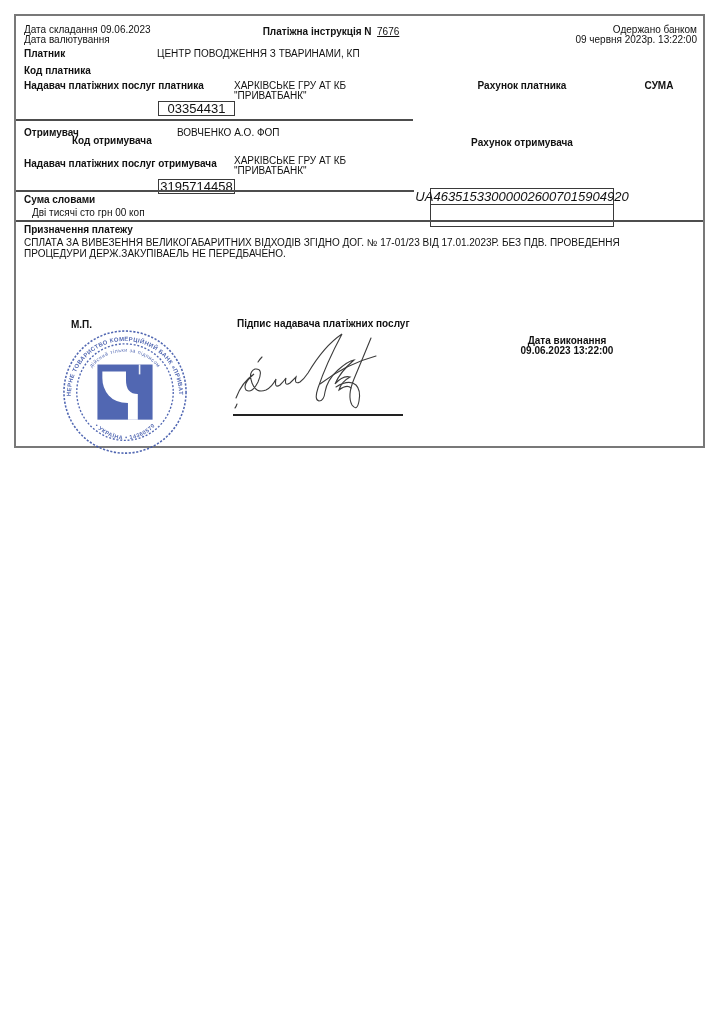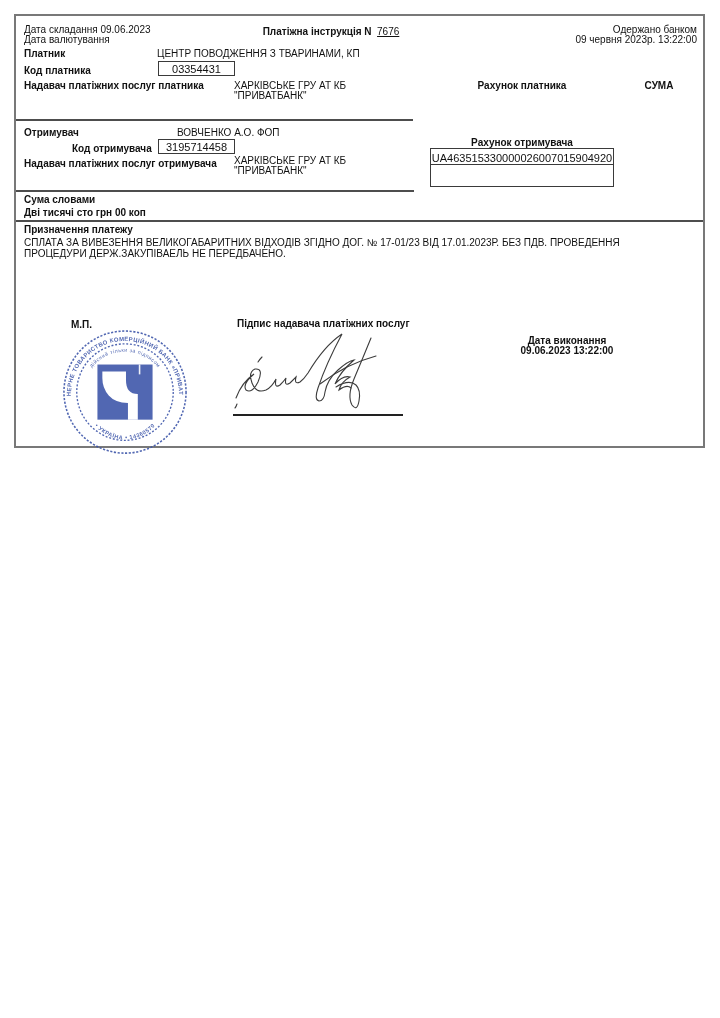--- a/index.html
+++ b/index.html
@@ -7,22 +7,22 @@
     font-family:"Liberation Sans","DejaVu Sans",sans-serif; color:#111; }
   #doc {
     position:absolute; left:14px; top:14px; width:691px; height:434px;
     border:2px solid #787878; background:#fff;
   }
   .abs { position:absolute; }
   .t9  { font-size:10px; line-height:10.5px; white-space:nowrap; }
   .b   { font-weight:bold; }
   .ctr { text-align:center; }
   .box {
-    border:1.4px solid #3a3a3a; display:flex; align-items:flex-end; justify-content:center;
-    font-size:11px; background:#fff;
+    border:1.4px solid #3a3a3a; display:flex; align-items:center; justify-content:center;
+    font-size:13px; background:#fff;margin-top:40px;
   }
   .hline { background:#4d4d4d; height:1.6px; }
   .num-underline { text-decoration:underline; font-weight:normal; }
   .wrap { white-space:normal; }
   svg text { font-family:"Liberation Sans","DejaVu Sans",sans-serif; }
 </style>
 </head>
 <body>
 
 <div id="doc">
@@ -54,38 +54,38 @@
   <div class="abs t9 b ctr" style="left:414px; top:65px; width:184px;">Рахунок платника</div>
   <div class="abs t9 b ctr" style="left:598px; top:65px; width:90px;">СУМА</div>
 
 
 
   <div class="abs hline" style="left:0px; top:103px; width:397px;"></div>
 
   <div class="abs t9 b" style="left:8px; top:112px;">Отримувач</div>
   <div class="abs t9" style="left:141px; top:112px;padding-left:20px;">ВОВЧЕНКО А.О. ФОП</div>
 
-  <div class="abs t9 b" style="left:8px; top:128px;padding-left:48px;">Код отримувача</div>
+  <div class="abs t9 b" style="left:8px; top:120px;padding-left:48px;">Код отримувача</div>
   <div class="abs box" style="left:142px; top:123px; width:77px; height:15px;">
     <span>3195714458</span>
   </div>
 
   <div class="abs t9 b" style="left:8px; top:143px;">Надавач платіжних послуг отримувача</div>
   <div class="abs t9" style="left:218px; top:140px;">ХАРКІВСЬКЕ ГРУ АТ КБ</div>
   <div class="abs t9" style="left:218px; top:150px;">"ПРИВАТБАНК"</div>
 
   <div class="abs t9 b ctr" style="left:414px; top:122px; width:184px;">Рахунок отримувача</div>
-  <div class="abs box" style="left:414px; top:132px; width:184px; height:17px;">
+  <div class="abs box" style="left:414px; top:132px; width:184px; height:17px;font-style:italic;">
     <span>UA463515330000026007015904920</span>
   </div>
   <div class="abs box" style="left:414px; top:148px; width:184px; height:23px;"></div>
 
   <div class="abs hline" style="left:0px; top:174px; width:398px;"></div>
   <div class="abs t9 b" style="left:8px; top:179px;">Сума словами</div>
-  <div class="abs t9" style="left:8px; top:192px;font-weight:bold;">Дві тисячі сто грн 00 коп</div>
+  <div class="abs t9" style="left:16px; top:192px;">Дві тисячі сто грн 00 коп</div>
 
   <div class="abs hline" style="left:0px; top:204px; width:687px;"></div>
   <div class="abs t9 b" style="left:8px; top:209px;">Призначення платежу</div>
   <div class="abs t9 wrap" style="left:8px; top:222px; width:660px;">СПЛАТА ЗА ВИВЕЗЕННЯ ВЕЛИКОГАБАРИТНИХ ВІДХОДІВ ЗГІДНО ДОГ. № 17-01/23 ВІД 17.01.2023Р. БЕЗ ПДВ. ПРОВЕДЕННЯ ПРОЦЕДУРИ ДЕРЖ.ЗАКУПІВАЕЛЬ НЕ ПЕРЕДБАЧЕНО.</div>
 
   <div class="abs t9 b" style="left:55px; top:304px;">М.П.</div>
 
   <svg class="abs" style="left:45px; top:312px;" width="128" height="140" viewBox="0 0 130 142">
     <g opacity="0.88">
 

